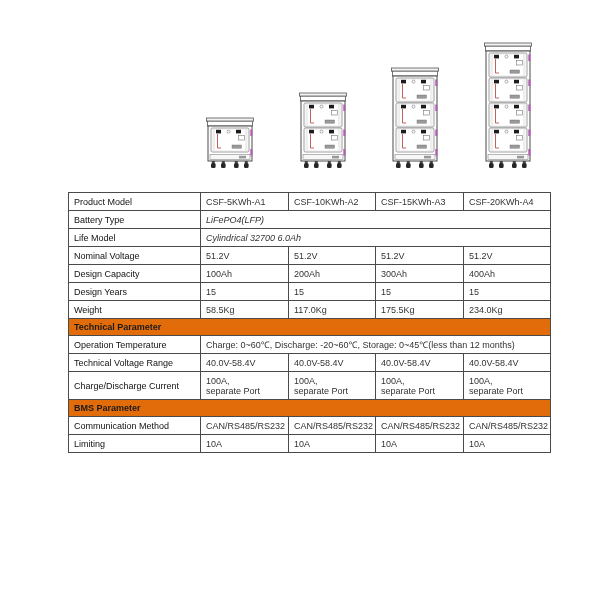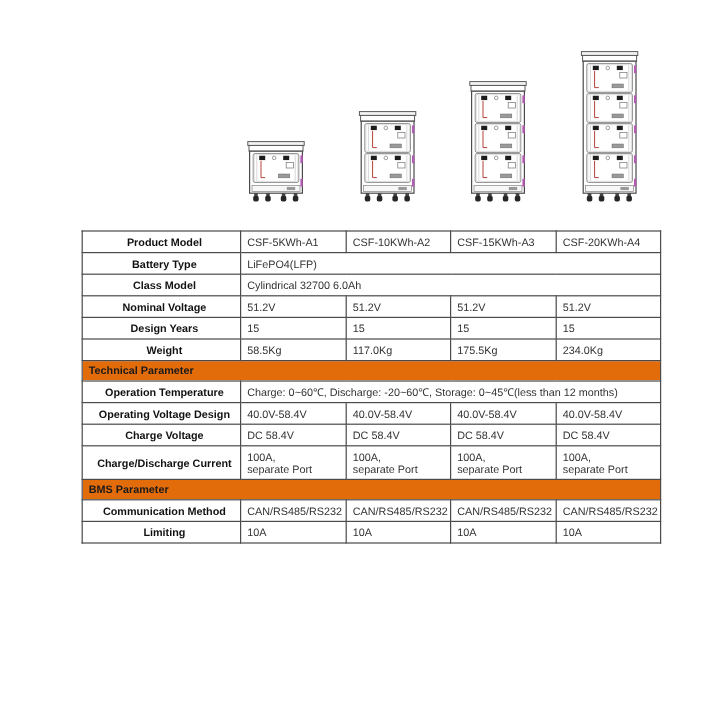--- a/index.html
+++ b/index.html
@@ -19,31 +19,31 @@
   table.spec th, table.spec td{
     border:1px solid #4a4a4a;
     padding:0 0 0 5px;
     text-align:left;
     vertical-align:middle;
     white-space:nowrap;
     overflow:hidden;
     font-weight:normal;
     color:#333;
   }
-  table.spec th{font-weight:bold;color:#111;text-align:center;}
+  table.spec th{font-weight:normal;color:#111;}
   tr.r{height:18px;}
   tr.tall{height:28px;}
   tr.section{height:17px;}
   tr.section td{
     background:#e36c0a;
     font-weight:bold;
     color:#1a1a1a;
     border:1px solid #4a4a4a;
   }
-  td.span-c{text-align:center;padding:0;}
+  td.span-c{text-align:center;padding:0;font-style:italic;}
   td.span-l{text-align:left;}
   .c1{width:132px;}
   .c2{width:88px;}
   .c3{width:87px;}
   .c4{width:88px;}
   .c5{width:87px;}
 </style>
 </head>
 <body>
 
@@ -156,29 +156,36 @@
       <td>CSF-5KWh-A1</td>
       <td>CSF-10KWh-A2</td>
       <td>CSF-15KWh-A3</td>
       <td>CSF-20KWh-A4</td>
     </tr>
     <tr class="r">
       <th>Battery Type</th>
       <td class="span-c" colspan="4">LiFePO4(LFP)</td>
     </tr>
     <tr class="r">
-      <th>Class Model</th>
+      <th>Life Model</th>
       <td class="span-c" colspan="4">Cylindrical 32700 6.0Ah</td>
     </tr>
     <tr class="r">
       <th>Nominal Voltage</th>
       <td>51.2V</td>
       <td>51.2V</td>
       <td>51.2V</td>
       <td>51.2V</td>
+    </tr>
+    <tr class="r">
+      <th>Design Capacity</th>
+      <td>100Ah</td>
+      <td>200Ah</td>
+      <td>300Ah</td>
+      <td>400Ah</td>
     </tr>
     <tr class="r">
       <th>Design Years</th>
       <td>15</td>
       <td>15</td>
       <td>15</td>
       <td>15</td>
     </tr>
     <tr class="r">
       <th>Weight</th>
@@ -188,32 +195,25 @@
       <td>234.0Kg</td>
     </tr>
     <tr class="section">
       <td colspan="5">Technical Parameter</td>
     </tr>
     <tr class="r">
       <th>Operation Temperature</th>
       <td class="span-l" colspan="4">Charge: 0~60℃, Discharge: -20~60℃, Storage: 0~45℃(less than 12 months)</td>
     </tr>
     <tr class="r">
-      <th>Operating Voltage Design</th>
-      <td>40.0V-58.4V</td>
-      <td>40.0V-58.4V</td>
-      <td>40.0V-58.4V</td>
-      <td>40.0V-58.4V</td>
-    </tr>
-    <tr class="r">
-      <th>Charge Voltage</th>
-      <td>DC 58.4V</td>
-      <td>DC 58.4V</td>
-      <td>DC 58.4V</td>
-      <td>DC 58.4V</td>
+      <th>Technical Voltage Range</th>
+      <td>40.0V-58.4V</td>
+      <td>40.0V-58.4V</td>
+      <td>40.0V-58.4V</td>
+      <td>40.0V-58.4V</td>
     </tr>
     <tr class="tall">
       <th>Charge/Discharge Current</th>
       <td>
         <div>100A,</div>
         <div>separate Port</div>
       </td>
       <td>
         <div>100A,</div>
         <div>separate Port</div>

